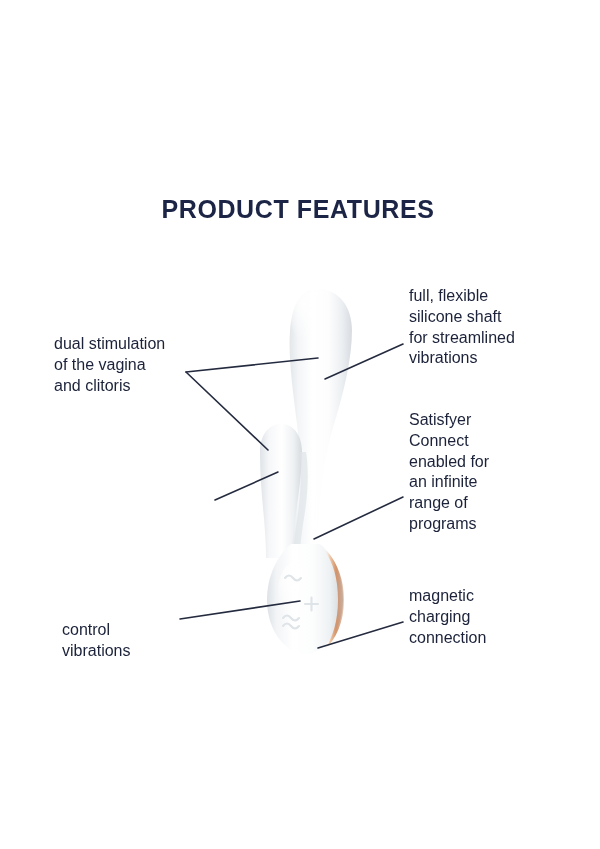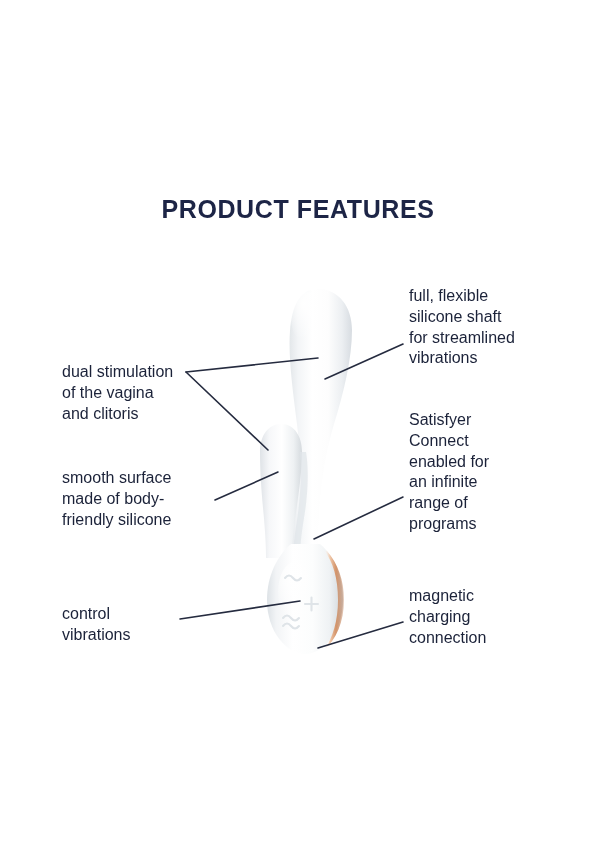--- a/index.html
+++ b/index.html
@@ -39,23 +39,23 @@
     position: absolute;
     font-size: 16px;
     line-height: 1.30;
     color: #1b2239;
     font-family: "Liberation Sans", sans-serif;
     white-space: pre-line;
   }
   .callout.left  { text-align: left; }
   .callout.right { text-align: left; }
 
-  #callout-dual    { left: 62px;  top: 334px; width: 175px; margin-top: 28px; }
+  #callout-dual    { left: 54px;  top: 334px; width: 175px; }
   #callout-smooth  { left: 62px;  top: 468px; width: 185px; }
-  #callout-control { left: 62px;  top: 604px; width: 150px; }
+  #callout-control { left: 62px;  top: 620px; width: 150px; }
 
   #callout-shaft    { left: 409px; top: 286px; width: 170px; }
   #callout-connect  { left: 409px; top: 410px; width: 150px; }
   #callout-magnetic { left: 409px; top: 586px; width: 160px; }
 
   
   #leader-lines, #product-svg {
     position: absolute;
     left: 0;
     top: 0;
@@ -182,23 +182,20 @@
       <path d="M 403 497 L 314 539"></path>
 
       <path d="M 403 622 L 318 648"></path>
     </g>
   </svg>
 
   <div class="callout left" id="callout-dual">dual stimulation
 of the vagina
 and clitoris</div>
 
-  <div class="callout left" id="callout-smooth">smooth surface
-made of body-
-friendly silicone</div>
 
   <div class="callout left" id="callout-control">control
 vibrations</div>
 
   <div class="callout right" id="callout-shaft">full, flexible
 silicone shaft
 for streamlined
 vibrations</div>
 
   <div class="callout right" id="callout-magnetic">magnetic

